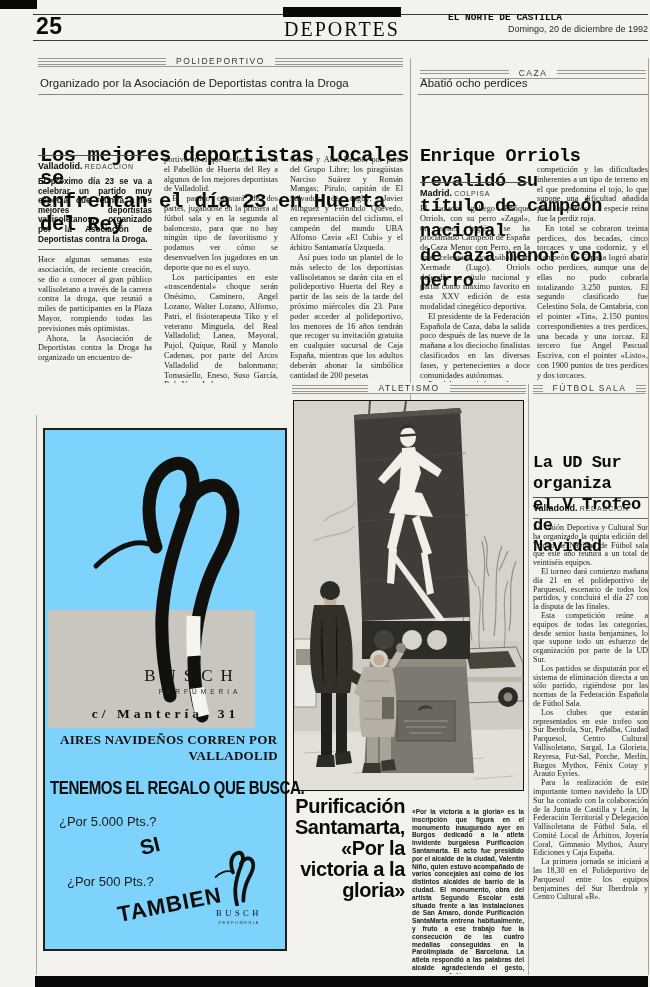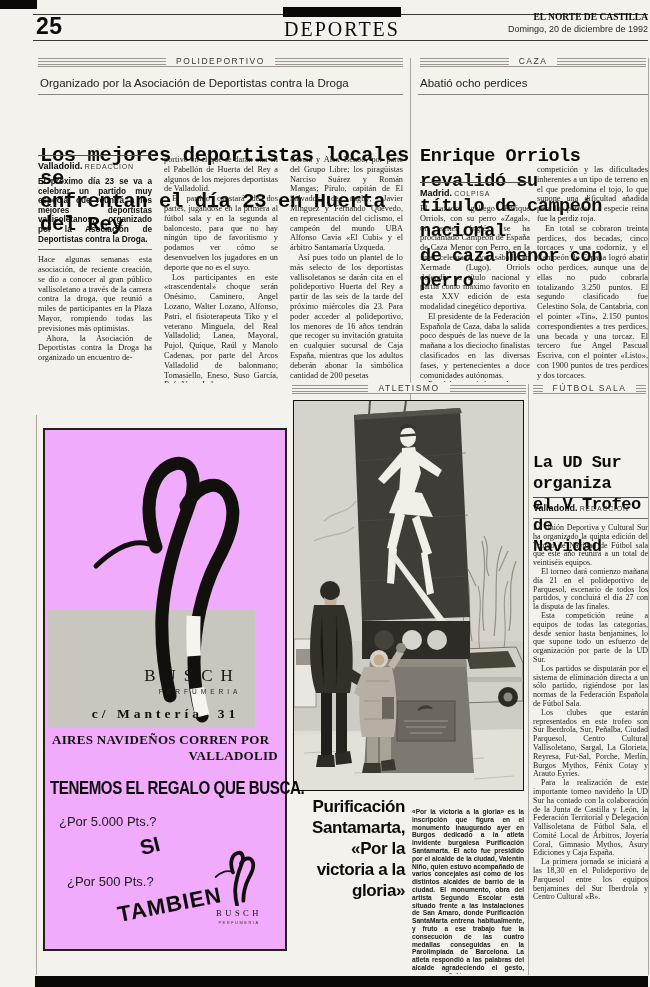--- a/index.html
+++ b/index.html
@@ -9,21 +9,21 @@
     font-family:"Liberation Serif", serif;
   }
   .abs { position:absolute; }
   .rule { background:#3c3933; height:1px; }
   .ltrule { background:#8a867e; height:1px; }
   .vline { background:#aaa69d; width:1px; }
 
   
   .pageno { font-family:"Liberation Sans", sans-serif; font-weight:bold; font-size:23px; letter-spacing:0.5px; color:#0d0c0a; }
   .sectitle { font-family:"Liberation Serif", serif; font-size:20px; letter-spacing:2px; color:#0d0c0a; text-align:center; }
-  .paper-name { font-family:Liberation Serif, serif; font-weight:bold; font-size:9.5px; text-align:right; color:#0d0c0a; }
+  .paper-name { font-family:Liberation Mono, monospace; font-weight:bold; font-size:9.5px; text-align:left; color:#0d0c0a; }
   .paper-date { font-family:"Liberation Sans", sans-serif; font-size:9px; text-align:right; color:#2a2722; }
   .blackbar { background:#0a0908; }
 
   
   .secbar {
     height:9px;
     background-image:repeating-linear-gradient(to bottom,#9b978e 0px,#9b978e 0.9px,rgba(0,0,0,0) 0.9px,rgba(0,0,0,0) 2.8px);
   }
   .secbar .lbl {
     position:absolute; left:0; right:0; top:-2px; text-align:center;
@@ -47,25 +47,25 @@
   .col p { margin:0; text-indent:8px; font-size:8.3px; line-height:9.8px; color:#26231d; }
   .col p.nofirst { text-indent:0; }
   .col p.lead { text-indent:0; font-family:"Liberation Sans", sans-serif; font-weight:bold; font-size:8.2px; line-height:9.6px; color:#13110e; }
   .col .midrule { height:1px; background:#6d6961; margin:5px 0 5px 0; }
   .col-f p { font-size:8px; line-height:8.8px; }
 
   
   .photo-box { border:1.5px solid #151310; background:#cfccc5; }
 
   
-  .cap-title { font-family:"Liberation Sans", sans-serif; font-weight:bold; font-size:17px; line-height:21px; letter-spacing:-0.4px; text-align:right; color:#0c0b09; }
+  .cap-title { font-family:"Liberation Sans", sans-serif; font-weight:bold; font-size:20px; line-height:21px; letter-spacing:-0.4px; text-align:right; color:#0c0b09; }
   .cap-text { font-family:"Liberation Sans", sans-serif; font-weight:bold; font-size:6.6px; line-height:7.8px; text-align:justify; color:#23201b; overflow:hidden; }
 
   
-  .ad-box { border:2px solid #23201b; background:#f0abfc; }
+  .ad-box { border:2px solid #23201b; background:#7dd3fc; }
   .ad-gray { background:#c9c6bf; }
   .busch-word { font-family:"Liberation Serif", serif; font-size:17px; letter-spacing:8px; color:#15130f; }
   .busch-sub { font-family:"Liberation Sans", sans-serif; font-size:6.5px; letter-spacing:4px; color:#2a2722; }
   .ad-addr { font-family:"Liberation Serif", serif; font-weight:bold; font-size:13.5px; letter-spacing:4px; color:#12100d; }
   .ad-aires { font-family:"Liberation Serif", serif; font-weight:bold; font-size:13px; letter-spacing:0.3px; color:#12100d; }
   .ad-tenemos { font-family:"Liberation Sans", sans-serif; font-weight:bold; font-size:18px; letter-spacing:-0.5px; color:#0d0c0a; transform:scaleX(0.84); transform-origin:left center; white-space:nowrap; }
   .ad-q { font-family:"Liberation Sans", sans-serif; font-size:13px; color:#1c1915; }
   .ad-a { font-family:"Liberation Sans", sans-serif; font-weight:bold; color:#0d0c0a; }
   .busch-word-sm { font-family:"Liberation Serif", serif; font-size:8.5px; letter-spacing:3.5px; color:#15130f; }
   .busch-sub-sm { font-family:"Liberation Sans", sans-serif; font-size:4px; letter-spacing:1.5px; color:#3a362f; }
@@ -80,21 +80,21 @@
   <div class="abs pageno" style="left:36px;top:13px">25</div>
   <div class="abs blackbar" style="left:283px;top:7px;width:118px;height:10px"></div>
   <div class="abs sectitle" style="left:263px;top:18px;width:158px">DEPORTES</div>
   <div class="abs paper-name" style="left:448px;top:12px;width:200px">EL NORTE DE CASTILLA</div>
   <div class="abs paper-date" style="left:448px;top:24px;width:200px">Domingo, 20 de diciembre de 1992</div>
   <div class="abs rule" style="left:33px;top:40px;width:615px"></div>
 
   <div class="abs secbar" style="left:38px;top:58px;width:365px">
     <div class="lbl"><span>POLIDEPORTIVO</span></div>
   </div>
-  <div class="abs secbar" style="left:420px;top:58px;width:226px">
+  <div class="abs secbar" style="left:420px;top:70px;width:226px">
     <div class="lbl"><span>CAZA</span></div>
   </div>
 
   <div class="abs vline" style="left:410px;top:58px;height:350px"></div>
   <div class="abs vline" style="left:648px;top:58px;height:917px"></div>
   <div class="abs vline" style="left:36px;top:415px;height:560px"></div>
   <div class="abs vline" style="left:528px;top:384px;height:591px"></div>
 
   <div class="abs kicker" style="left:40px;top:77px">Organizado por la Asociación de Deportistas contra la Droga</div>
   <div class="abs ltrule" style="left:38px;top:94px;width:365px"></div>
@@ -294,21 +294,21 @@
       </g>
       <g fill="none" stroke="#f6f4ee" stroke-linecap="butt">
         <path d="M113.6,168 C113.2,182 113.2,196 114,208" stroke-width="14"></path>
         <path d="M117,240 C118.5,250 120.5,260 122.5,268" stroke-width="14"></path>
       </g>
     </svg>
 
     <div class="abs busch-word" style="left:80px;top:236px;width:135px;text-align:center">BUSCH</div>
     <div class="abs busch-sub" style="left:95px;top:258px;width:120px;text-align:center">PERFUMERIA</div>
     <div class="abs ad-addr" style="left:8px;top:276px;width:225px;text-align:center">c/ Mantería, 31</div>
-    <div class="abs ad-aires" style="left:7px;top:302px;width:226px">AIRES NAVIDEÑOS CORREN POR</div>
+    <div class="abs ad-aires" style="left:15px;top:302px;width:226px">AIRES NAVIDEÑOS CORREN POR</div>
     <div class="abs ad-aires" style="left:7px;top:318px;width:226px;text-align:right">VALLADOLID</div>
     <div class="abs ad-tenemos" style="left:5px;top:348px">TENEMOS EL REGALO QUE BUSCA.</div>
     <div class="abs ad-q" style="left:14px;top:384px">¿Por 5.000 Pts.?</div>
     <div class="abs ad-a" style="left:95px;top:404px;font-size:21px;transform:rotate(-14deg)">SI</div>
     <div class="abs ad-q" style="left:22px;top:444px">¿Por 500 Pts.?</div>
     <div class="abs ad-a" style="left:72px;top:462px;font-size:22px;letter-spacing:1px;transform:rotate(-11deg)">TAMBIEN</div>
 
     <svg class="abs" style="left:166px;top:418px" width="52" height="58" viewBox="0 0 180 200">
       <g fill="none" stroke="#12100d" stroke-linecap="round">
         <path d="M16,100 C40,80 60,76 76,84" stroke-width="6"></path>

